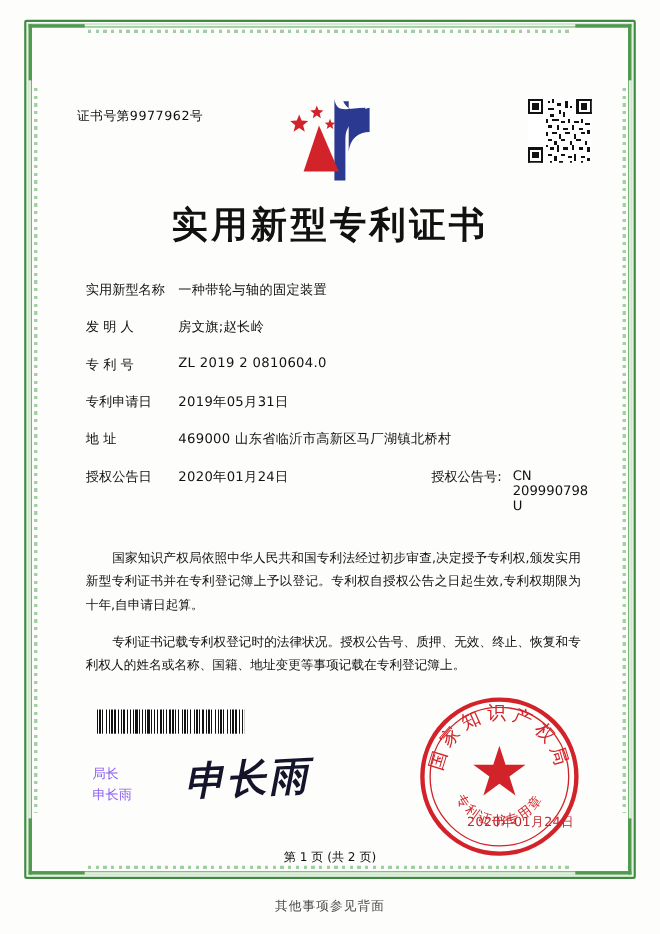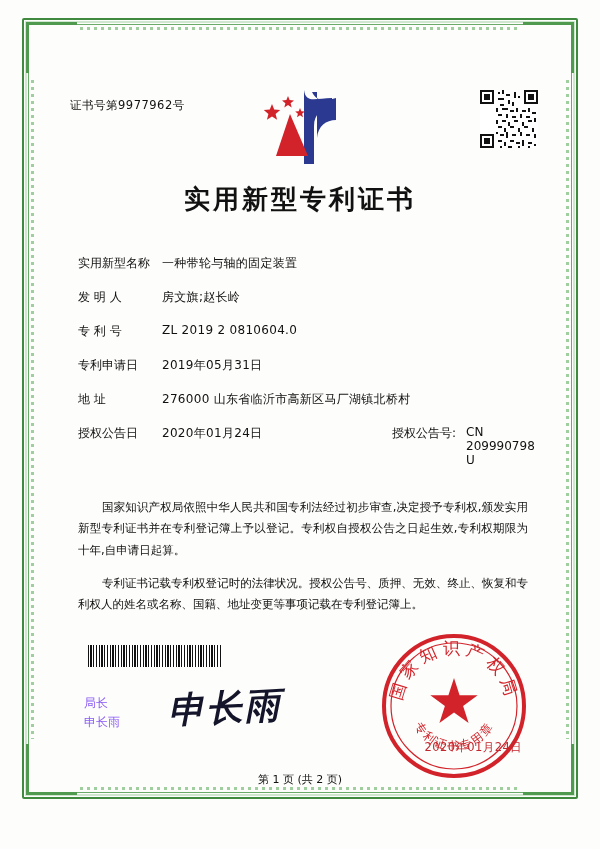--- a/index.html
+++ b/index.html
@@ -109,21 +109,21 @@
   }
 
   
   .title {
     position: absolute;
     left: 0;
     right: 0;
     top: 182px;
     text-align: center;
     font-family: "DejaVu Serif", "Liberation Serif", serif;
-    font-size: 26px;
+    font-size: 33px;
     font-weight: bold;
     letter-spacing: 3px;
     color: #111;
   }
 
   
   .fields {
     position: absolute;
     left: 78px;
     right: 70px;
@@ -372,21 +372,21 @@
     </div>
 
     <div class="field-row">
       <span class="field-label">专利申请日</span>
       <span class="field-value">2019年05月31日</span>
     </div>
 
 
     <div class="field-row">
       <span class="field-label">地         址</span>
-      <span class="field-value">276000  山东省临沂市高新区马厂湖镇北桥村</span>
+      <span class="field-value">469000  山东省临沂市高新区马厂湖镇北桥村</span>
     </div>
 
     <div class="field-row dual">
       <span class="field-label">授权公告日</span>
       <span class="field-value">2020年01月24日</span>
       <span class="field-label2">授权公告号:</span>
       <span class="field-value2">CN 209990798 U</span>
     </div>
   </div>
 
@@ -417,14 +417,15 @@
       <path id="sealBottom" d="M 76 76 m -44,0 a 44,44 0 0,0 88,0" fill="none"></path>
       <text font-size="12" font-family="'DejaVu Serif', serif" fill="#d2232a" letter-spacing="2">
         <textPath href="#sealBottom" startOffset="50%" text-anchor="middle">专利证书专用章</textPath>
       </text>
     </svg>
   </div>
 
   <div class="seal-date">2020年01月24日</div>
 
   <div class="page-no">第 1 页 (共 2 页)</div>
+  <div class="note">其他事项参见背面</div>
 
 </div>
 
 </body></html>

